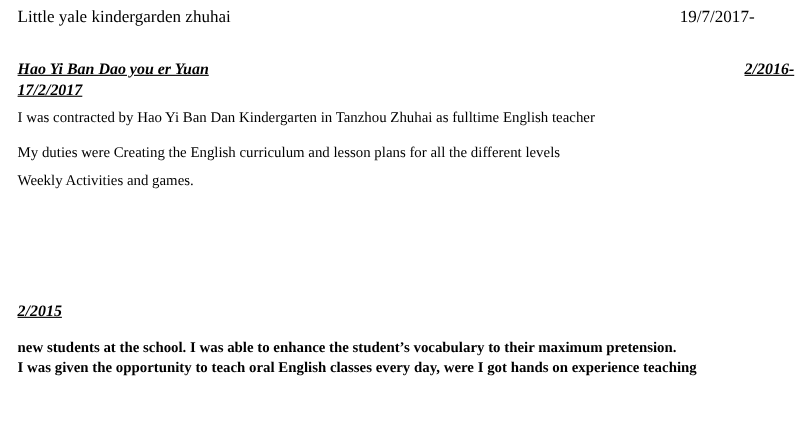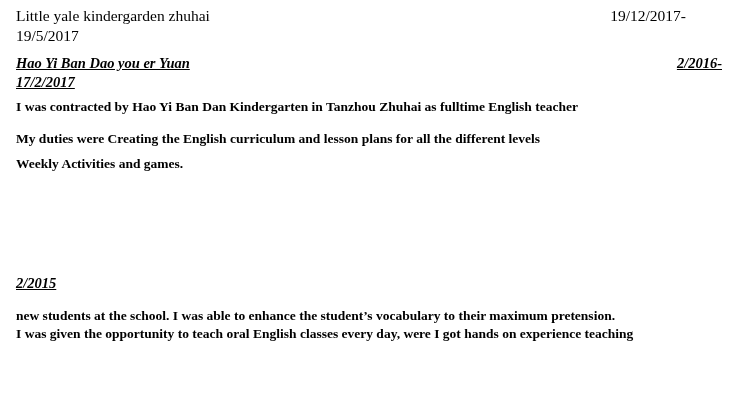--- a/index.html
+++ b/index.html
@@ -71,43 +71,42 @@
     white-space: nowrap;
   }
   .section-head .cont {
     display: block;
     text-decoration: underline;
     width: max-content;
   }
 
   
   .body-line {
-    font-weight: bold;
+    font-weight: normal;
     font-size: 13.5px;
     line-height: 1.34;
   }
   .gap-sm { height: 7px; }
 
   .para-tight {
     font-weight: bold;
     font-size: 13.5px;
     line-height: 1.32;
   }
 </style>
 </head>
 <body>
 
 <div class="page">
 
   <div class="block doc-title">
     <div class="title-row">
       <span class="title-left">Little yale kindergarden zhuhai</span>
-      <span class="title-right">19/12/2017-</span>
+      <span class="title-right">19/7/2017-</span>
     </div>
-    <span class="title-second-line">19/5/2017</span>
   </div>
 
   <div class="block section-head" style="top: 54px;">
     <div class="row">
       <span class="u">Hao Yi Ban Dao you er Yuan</span>
       <span class="right">2/2016-</span>
     </div>
     <span class="cont">17/2/2017</span>
   </div>
 

